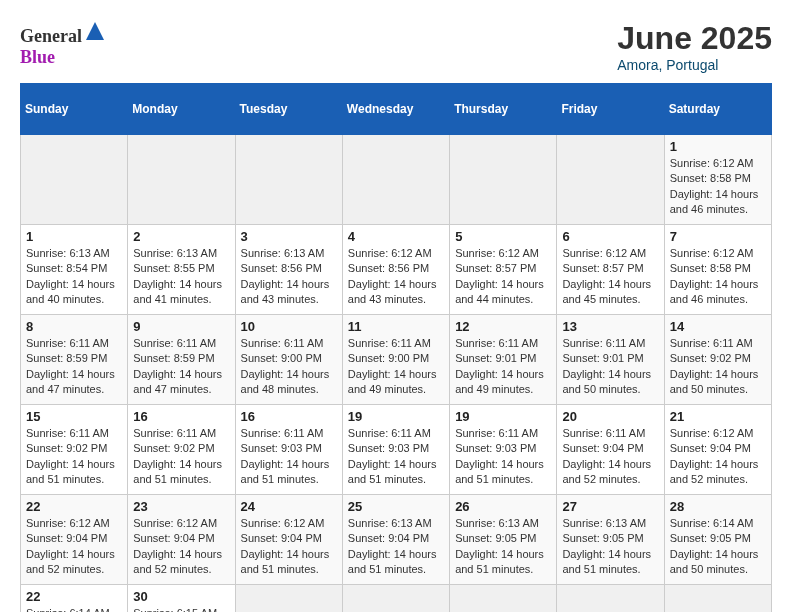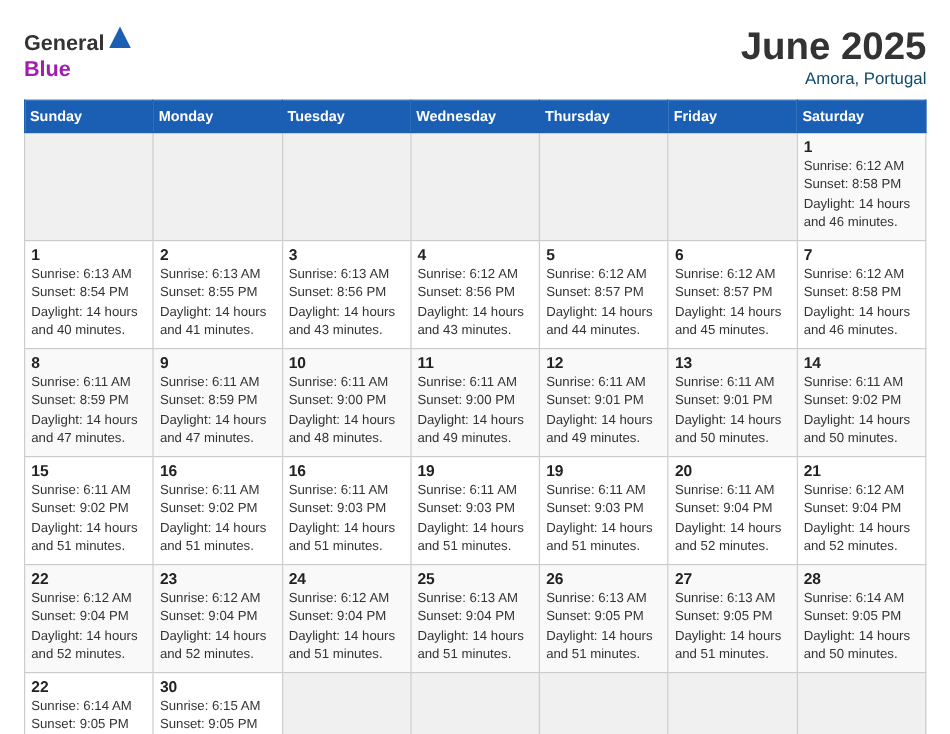--- a/index.html
+++ b/index.html
@@ -12,59 +12,60 @@
     }
     .header {
       display: flex;
       justify-content: space-between;
       align-items: flex-start;
       margin-bottom: 10px;
     }
     .logo {
       display: flex;
       align-items: flex-start;
+      font-family: Liberation Serif, serif;
     }
     .logo-text-general {
       font-size: 18px;
       font-weight: bold;
       color: #333;
     }
     .logo-text-blue {
       font-size: 18px;
       font-weight: bold;
       color: #a21caf;
     }
     .logo-icon {
       width: 22px;
       height: 22px;
       margin-left: 2px;
     }
     .title-block {
-      text-align: right;
+      text-align: left;
     }
     .month-title {
       font-size: 32px;
       font-weight: bold;
       color: #333;
     }
     .location {
       font-size: 14px;
       color: #0c4a6e;
     }
     table {
       width: 100%;
       border-collapse: collapse;
       table-layout: fixed;
     }
     thead tr th {
       background-color: #1a5fb4;
       color: #fff;
       font-size: 12px;
       font-weight: bold;
-      padding: 6px 4px;
+      padding: 18px 4px;
       text-align: left;
       border: 1px solid #1a5fb4;
     }
     tbody tr td {
       vertical-align: top;
       border: 1px solid #ccc;
       padding: 4px 5px;
       font-size: 10px;
       color: #333;
       height: 90px;

